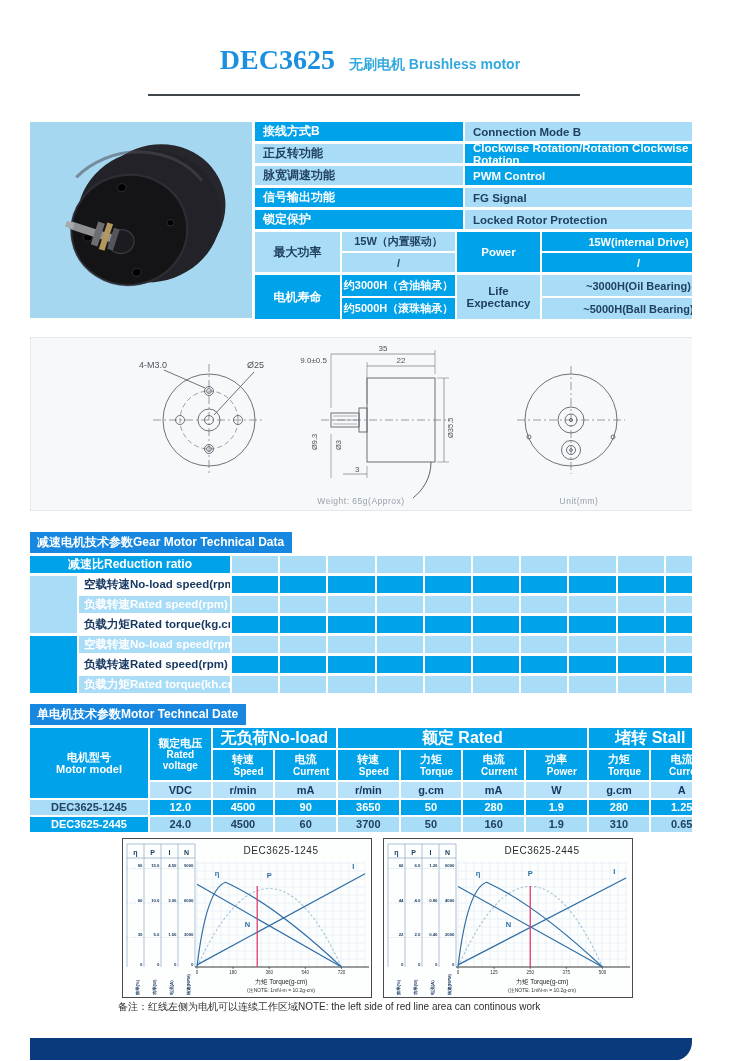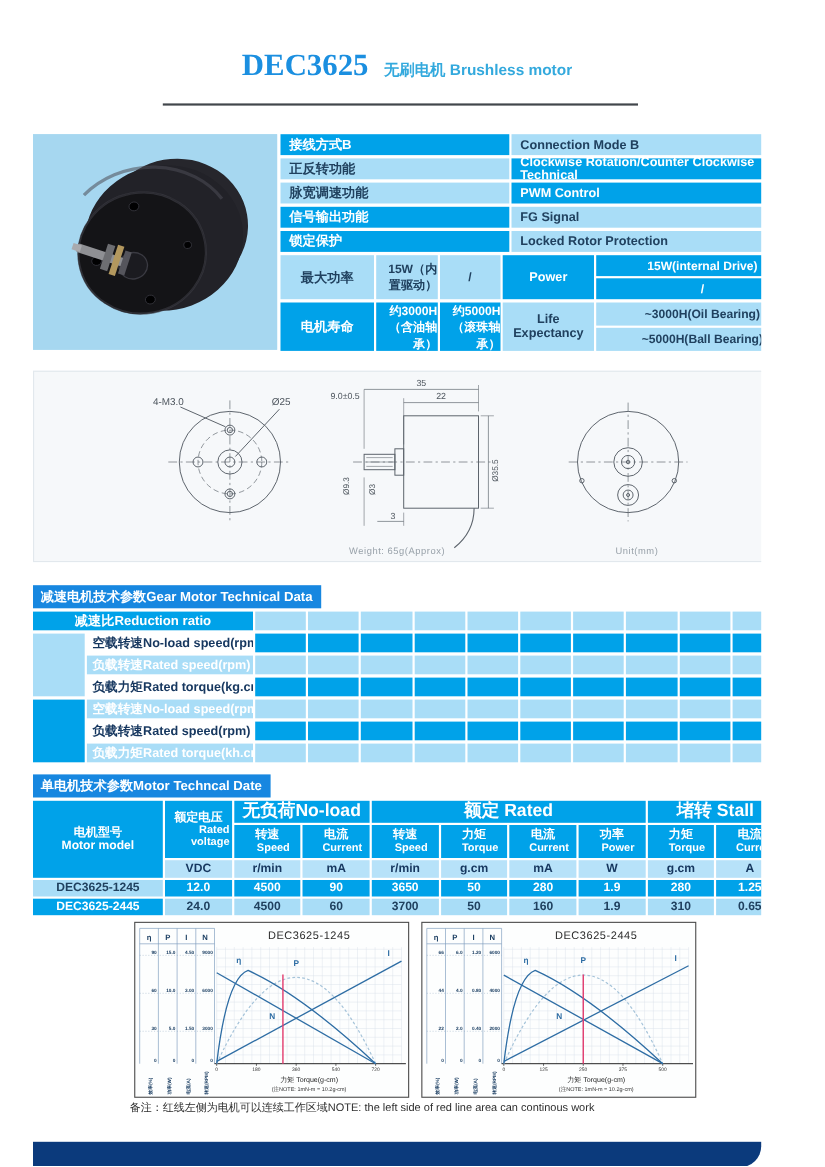--- a/index.html
+++ b/index.html
@@ -18,21 +18,21 @@
 
   
   .spec{position:absolute;left:255px;top:122px;width:480px;display:flex;flex-direction:column;}
   .sp-row{display:flex;gap:2px;height:19px;margin-bottom:3px;}
   .sp-l{width:200px;flex:none;display:flex;align-items:center;padding-left:8px;font-size:12px;font-weight:bold;}
   .sp-r{flex:1;display:flex;align-items:center;padding-left:8px;font-size:11.5px;font-weight:bold;}
   .bgB{background:#00a2e9;color:#fff;}
   .bgL{background:#a9ddf7;color:#20415f;}
   .sp-comp{display:flex;gap:2px;margin-bottom:3px;}
   .sp-a{width:85px;flex:none;display:flex;align-items:center;justify-content:center;font-size:12px;font-weight:bold;}
-  .sp-b{width:113px;flex:none;display:flex;flex-direction:row;gap:2px;text-align:right;}
+  .sp-b{width:113px;flex:none;display:flex;flex-direction:column;gap:2px;}
   .sp-c{width:83px;flex:none;display:flex;align-items:center;justify-content:center;font-size:11.5px;font-weight:bold;text-align:center;}
   .sp-d{flex:1;display:flex;flex-direction:column;gap:2px;}
   .sp-sub{flex:1;display:flex;align-items:center;justify-content:center;font-size:11px;font-weight:bold;}
   .h40{height:40px;}.h44{height:44px;}
 
   
   .draw{position:absolute;left:30px;top:337px;width:705px;height:172px;background:#f6f8fa;
         border:1px solid #e2e8ed;}
 
   
@@ -106,21 +106,21 @@
     </svg>
   </div>
 
   <div class="spec">
     <div class="sp-row">
       <div class="sp-l bgB">接线方式B</div>
       <div class="sp-r bgL">Connection Mode B</div>
     </div>
     <div class="sp-row">
       <div class="sp-l bgL">正反转功能</div>
-      <div class="sp-r bgB">Clockwise Rotation/Counter Clockwise Technical</div>
+      <div class="sp-r bgB">Clockwise Rotation/Rotation Clockwise Rotation</div>
     </div>
     <div class="sp-row">
       <div class="sp-l bgL">脉宽调速功能</div>
       <div class="sp-r bgB">PWM Control</div>
     </div>
     <div class="sp-row">
       <div class="sp-l bgB">信号输出功能</div>
       <div class="sp-r bgL">FG Signal</div>
     </div>
     <div class="sp-row">
@@ -303,21 +303,21 @@
       <div class="gc bgL" style="grid-area: 7 / 11;"></div>
       <div class="gc bgL" style="grid-area: 7 / 12;"></div>
     </div>
 
   <div class="chip" style="left:30px;top:704px;">单电机技术参数Motor Techncal Date</div>
   <div class="mt" id="motorTable">
     <div class="mt-c bgB f11" style="grid-area:1/1/4/2">
       <span>电机型号</span>
       <span>Motor model</span>
     </div>
-    <div class="mt-c bgB f11" style="grid-area:1/2/3/3;padding:0 2px;text-align:right;">
+    <div class="mt-c bgB f11" style="grid-area:1/2/3/3;padding:0 2px;">
       <span>额定电压</span>
       <span style="font-size:10px">Rated voltage</span>
     </div>
     <div class="mt-c bgB f12 row" style="grid-area:1/3/2/5">无负荷No-load</div>
     <div class="mt-c bgB f12 row" style="grid-area:1/5/2/9">额定 Rated</div>
     <div class="mt-c bgB f12 row" style="grid-area:1/9/2/11">堵转 Stall</div>
   <div class="mt-c bgB" style="grid-area: 2 / 3;">
         <span class="f11">转速</span>
         <span class="f10">Speed</span>
       </div>

